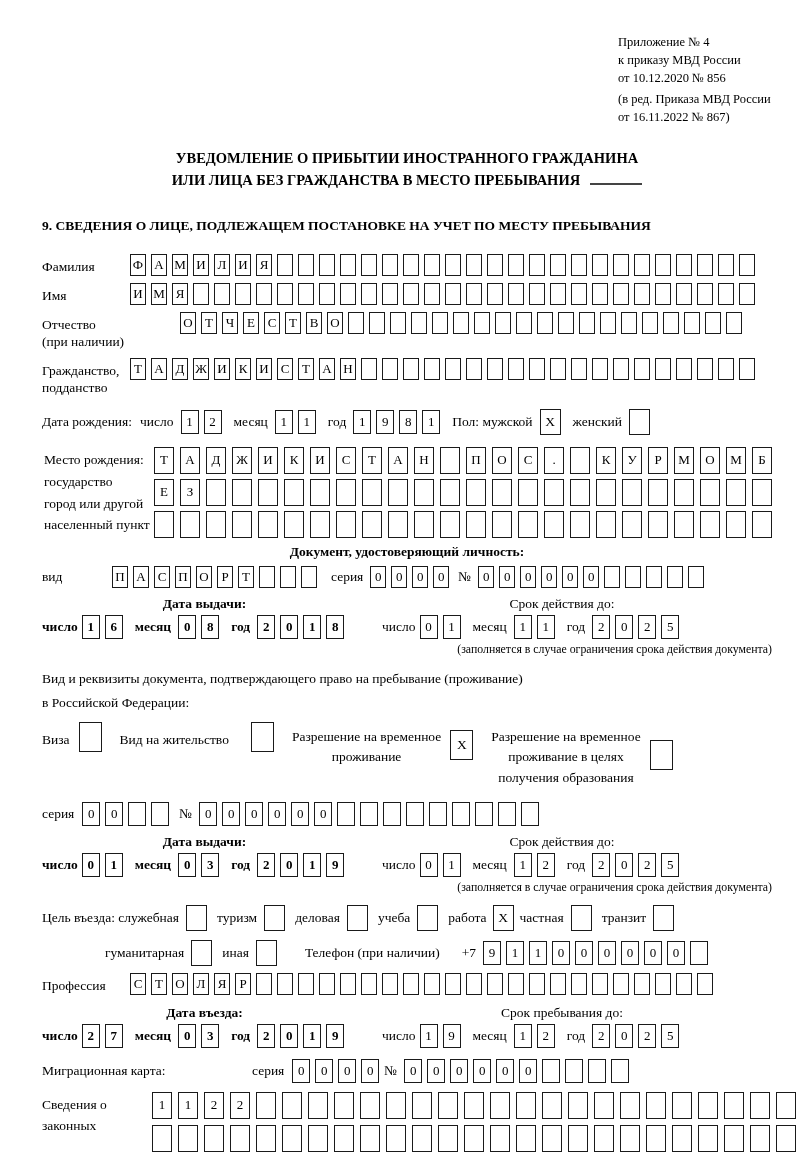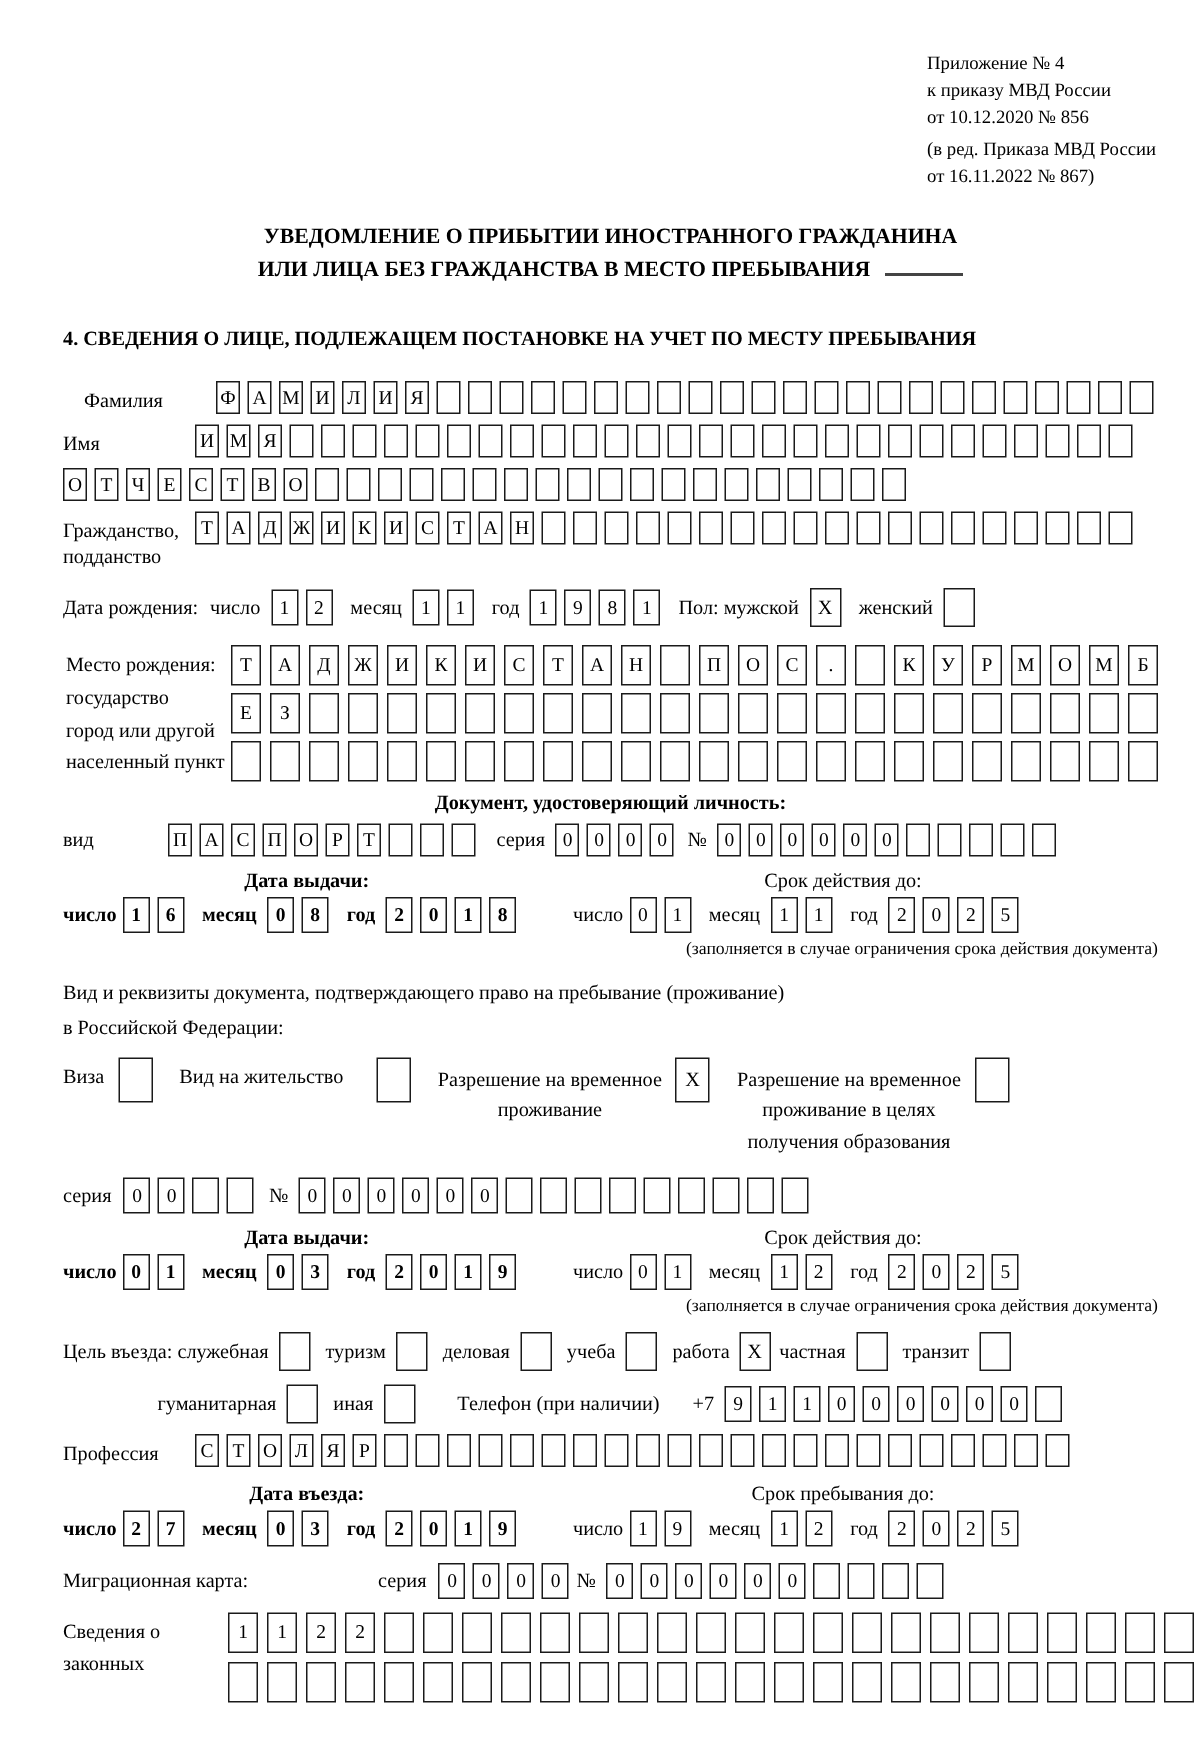--- a/index.html
+++ b/index.html
@@ -60,21 +60,21 @@
   .dcol-left { width: 325px; font-weight: bold; }
   .dcol-right { width: 360px; margin-left: 15px; }
   .dates-header { text-align: center; margin-bottom: 3px; }
   .dateline { display: flex; align-items: center; }
   .footnote-r { text-align: right; font-size: 11.8px; margin-top: 3px; }
 
   .para { margin-top: 10px; line-height: 1.75; }
 
   
   .opts { display: flex; align-items: flex-start; margin-top: 8px; }
-  .opt-item { display: flex; align-items: flex-start; }
+  .opt-item { display: flex; align-items: center; }
   .opt-label { padding-top: 5px; }
   .opt-label.center { text-align: center; line-height: 1.5; }
   .opt-gap { margin-left: 14px; }
   .opt-box { margin-left: 9px; margin-right: 4px; }
 
   
   .visit-line { display: flex; align-items: center; margin-top: 10px; }
   .visit-line .chk { margin: 0 10px 0 7px; }
   .visit-line2 { display: flex; align-items: center; margin-top: 9px; padding-left: 63px; }
   .visit-line2 .chk { margin: 0 10px 0 7px; }
@@ -96,23 +96,23 @@
     <div>от 10.12.2020 № 856</div>
     <div class="grp2">(в ред. Приказа МВД России</div>
     <div>от 16.11.2022 № 867)</div>
   </div>
 
   <div class="title">
     <div>УВЕДОМЛЕНИЕ О ПРИБЫТИИ ИНОСТРАННОГО ГРАЖДАНИНА</div>
     <div><span>ИЛИ ЛИЦА БЕЗ ГРАЖДАНСТВА В МЕСТО ПРЕБЫВАНИЯ</span><span class="uline"></span></div>
   </div>
 
-  <div class="sec1">4. СВЕДЕНИЯ О ЛИЦЕ, ПОДЛЕЖАЩЕМ ПОСТАНОВКЕ НА УЧЕТ ПО МЕСТУ ПРЕБЫВАНИЯ</div>
-
-  <div class="frow" style="margin-top:20px;margin-left:14px;">
+  <div class="sec1">9. СВЕДЕНИЯ О ЛИЦЕ, ПОДЛЕЖАЩЕМ ПОСТАНОВКЕ НА УЧЕТ ПО МЕСТУ ПРЕБЫВАНИЯ</div>
+
+  <div class="frow" style="margin-top:20px;">
     <div class="flabel">Фамилия</div>
     <div class="boxrow">
         <span class="cbox">Ф</span>
         <span class="cbox">А</span>
         <span class="cbox">М</span>
         <span class="cbox">И</span>
         <span class="cbox">Л</span>
         <span class="cbox">И</span>
         <span class="cbox">Я</span>
         <span class="cbox"></span>
@@ -171,20 +171,24 @@
         <span class="cbox"></span>
         <span class="cbox"></span>
         <span class="cbox"></span>
         <span class="cbox"></span>
         <span class="cbox"></span>
         <span class="cbox"></span>
       </div>
   </div>
 
   <div class="frow">
+    <div class="flabel w138">
+      <div>Отчество</div>
+      <div>(при наличии)</div>
+    </div>
     <div class="boxrow">
         <span class="cbox">О</span>
         <span class="cbox">Т</span>
         <span class="cbox">Ч</span>
         <span class="cbox">Е</span>
         <span class="cbox">С</span>
         <span class="cbox">Т</span>
         <span class="cbox">В</span>
         <span class="cbox">О</span>
         <span class="cbox"></span>

